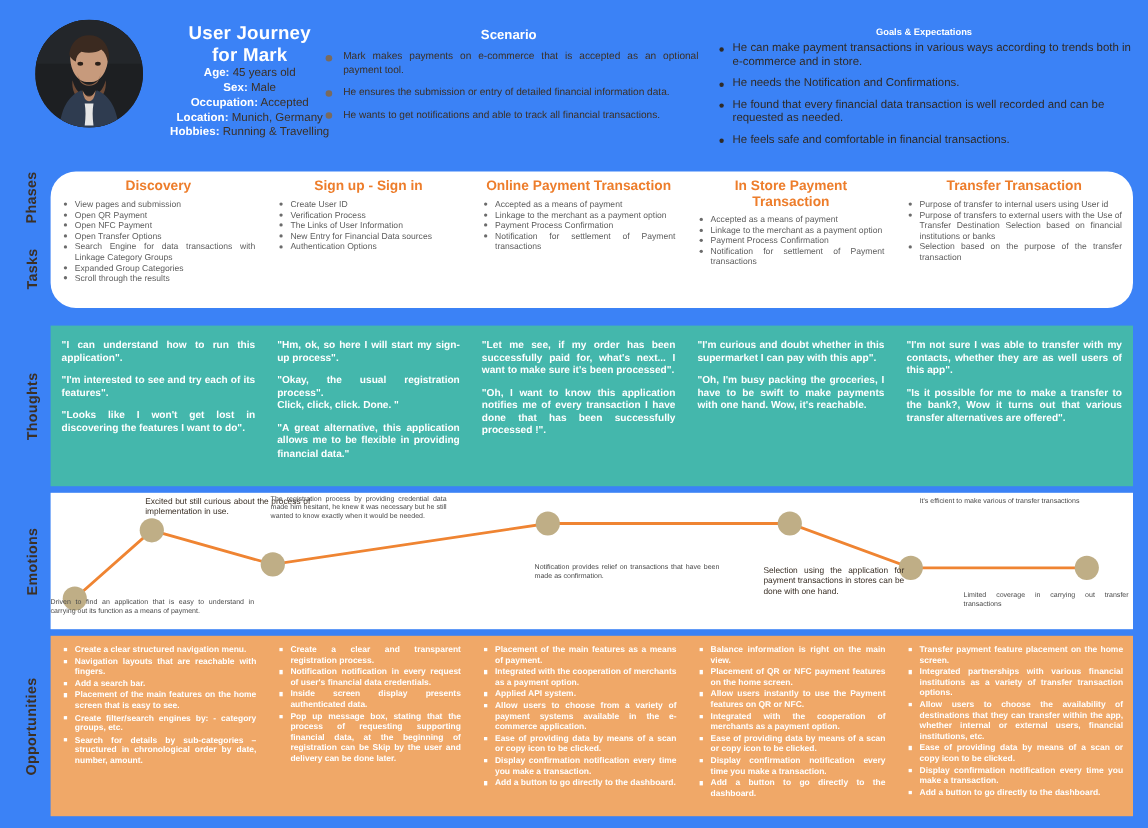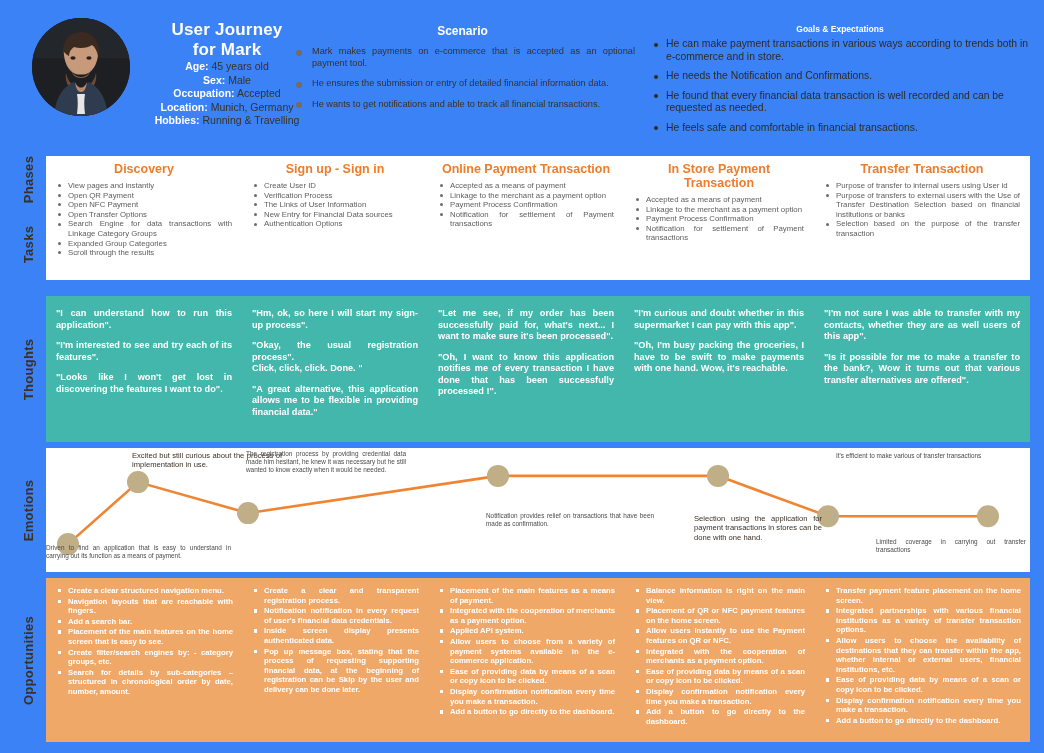--- a/index.html
+++ b/index.html
@@ -76,21 +76,21 @@
     font-weight:bold;font-size:13px;color:#3b3026;letter-spacing:.3px;
   }
   
   .band{position:absolute;left:46px;width:984px;box-sizing:border-box;}
   .band-white{background:#ffffff;}
   .band-teal{background:#44b7ac;}
   .band-orange{background:#f0a868;}
   .cols{display:flex;width:100%;height:100%;box-sizing:border-box;}
   .col{box-sizing:border-box;}
   
-  #band-tasks{top:156px;height:124px;}
+  #band-tasks{top:156px;height:124px;border-radius:23px;}
   #band-tasks .col{padding:6px 10px 0 10px;}
   .phase-title{
     color:#ed7d2b;font-weight:bold;font-size:12.5px;text-align:center;
     line-height:14px;margin-bottom:5px;
   }
   ul.tasklist{margin:0;padding:0;list-style:none;}
   ul.tasklist li{
     position:relative;padding-left:12px;margin-bottom:0px;
     font-size:7.8px;line-height:9.6px;color:#5d5d5d;text-align:justify;
   }
@@ -196,21 +196,21 @@
     </div>
   <div class="rail" style="top:578px;height:164px;">
       <span>Opportunities</span>
     </div>
 
   <div class="band band-white" id="band-tasks">
     <div class="cols" id="tasks-cols">
         <div class="col" style="width: 196px;">
           <div class="phase-title">Discovery</div>
           <ul class="tasklist">
-            <li>View pages and instantly</li>
+            <li>View pages and submission</li>
             <li>Open QR Payment</li>
             <li>Open NFC Payment</li>
             <li>Open Transfer Options</li>
             <li>Search Engine for data transactions with Linkage Category Groups</li>
             <li>Expanded Group Categories</li>
             <li>Scroll through the results</li>
           </ul>
         </div>
         <div class="col" style="width: 186px;">
           <div class="phase-title">Sign up - Sign in</div>

